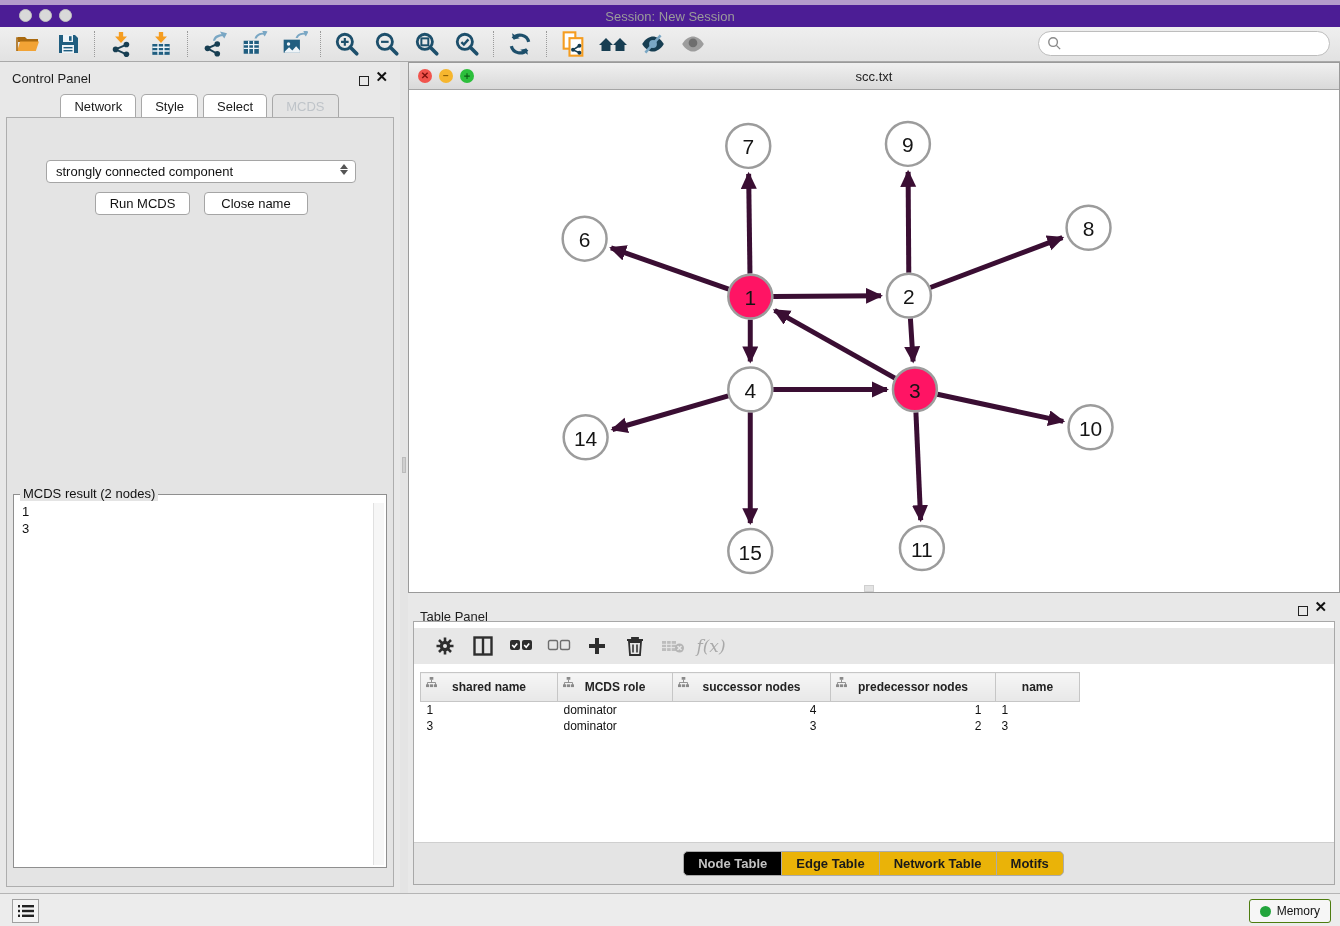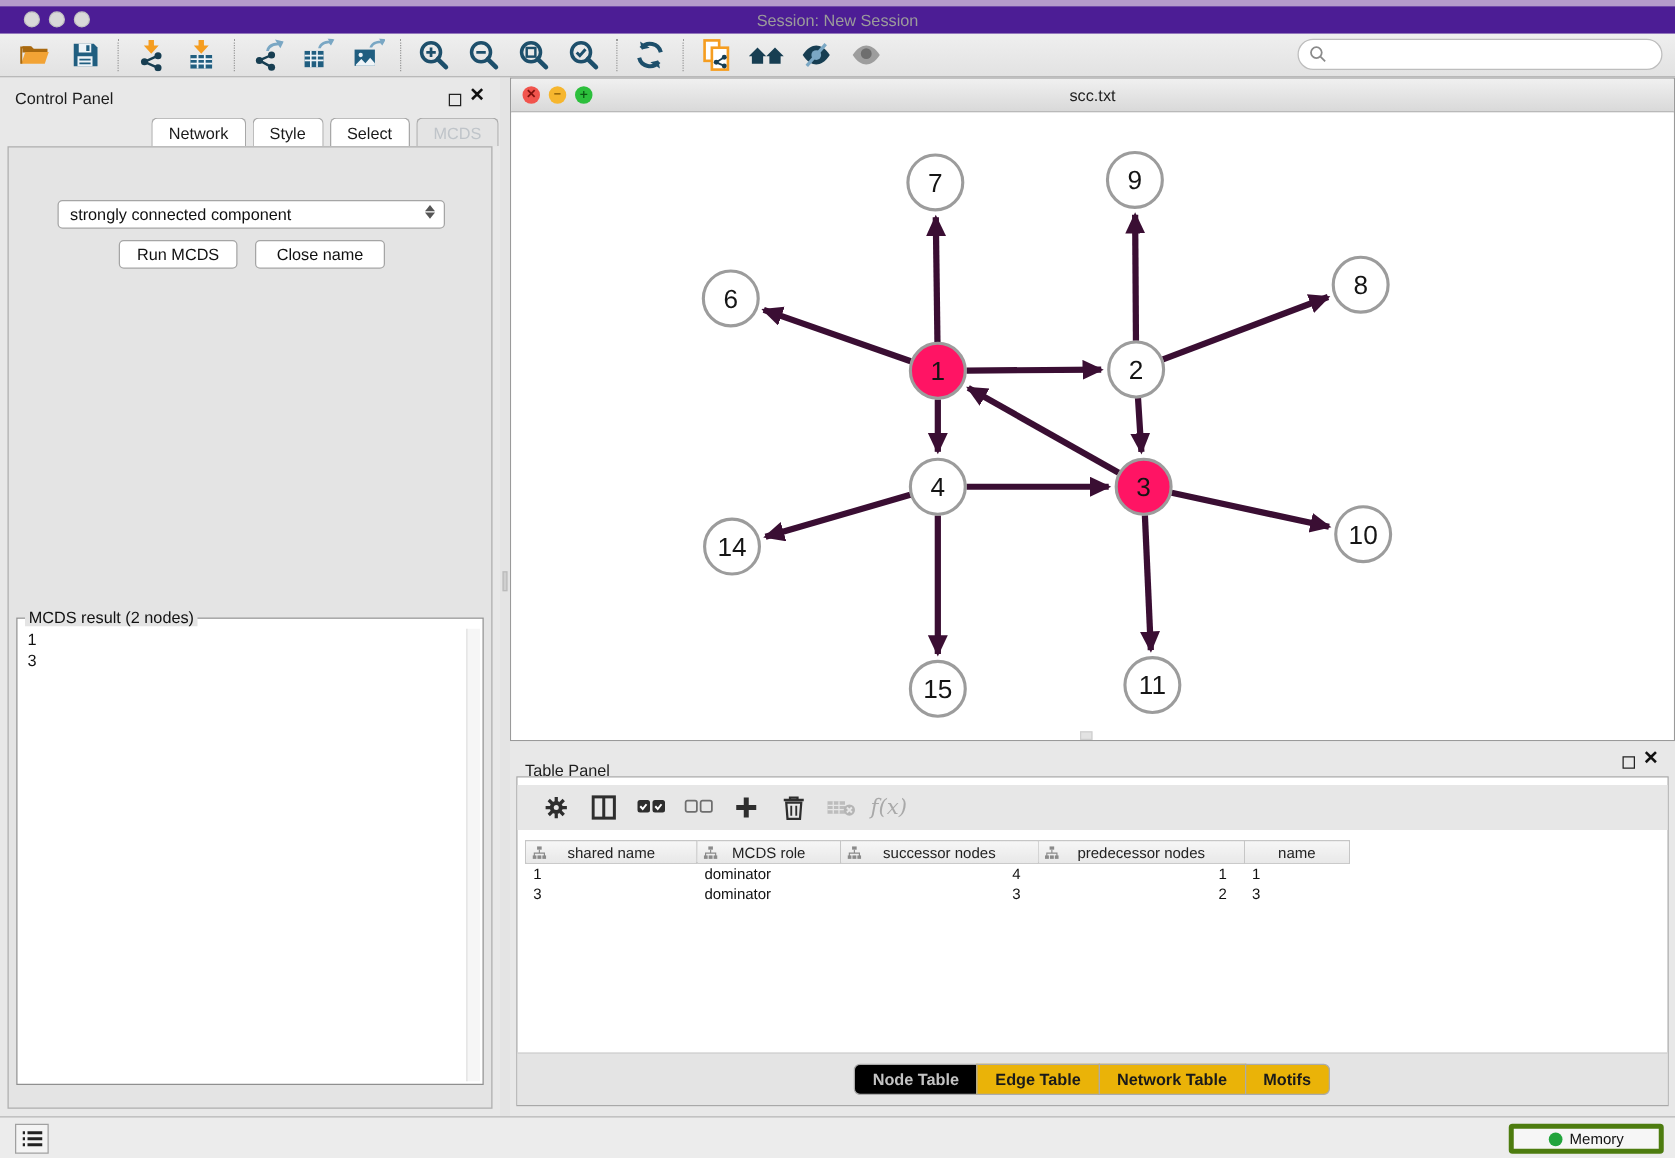--- a/index.html
+++ b/index.html
@@ -18,21 +18,21 @@
   .tb-btn { width:40px; height:30px; display:flex; align-items:center; justify-content:center; }
   .tb-sep { width:1px; height:26px; border-left:1px dotted #9a9a9a; margin:0 6px; }
   #search-wrap { position:absolute; right:10px; top:4px; width:292px; height:25px; background:#fff; border:1px solid #bdbdbd; border-radius:13px; display:flex; align-items:center; padding-left:8px; }
 
   
   #control-panel { left:0; top:62px; width:400px; height:831px; background:#e8e8e8; }
   #cp-header { left:0; top:0; width:100%; height:32px; }
   #cp-title { left:12px; top:9px; font-size:13px; color:#1d1d1d; }
   .float-icon { width:10px; height:10px; border:1.6px solid #222; display:inline-block; }
   .close-icon { font-size:15px; font-weight:bold; color:#111; line-height:10px; }
-  #cp-tabs { left:0; top:32px; width:100%; display:flex; justify-content:flex-end; gap:4px; }
+  #cp-tabs { left:0; top:32px; width:100%; display:flex; justify-content:center; gap:4px; }
   .tab { font-size:13px; color:#1a1a1a; background:#fff; border:1px solid #a8a8a8; border-bottom:none; padding:4px 13px 3px; border-radius:5px 5px 0 0; margin-right:1px; }
   .tab.active { background:#e4e4e4; color:#bfc4c9; }
   #cp-body { left:6px; top:55px; width:388px; height:770px; background:#e4e4e4; border:1px solid #aeaeae; }
   #opt-label { width:100%; text-align:center; top:18px; font-size:13px; color:#1a1a1a; }
   #criterion-select { left:39px; top:42px; width:310px; height:23px; background:#fff; border:1px solid #a5a5a5; border-radius:4px; font-size:13px; color:#111; display:flex; align-items:center; padding-left:9px; }
   .stepper { position:absolute; right:7px; top:3px; display:flex; flex-direction:column; gap:1px; }
   .stepper i { width:0; height:0; border-left:4px solid transparent; border-right:4px solid transparent; }
   .step-up { border-bottom:5px solid #555; }
   .step-down { border-top:5px solid #555; }
   .cp-btn { position:absolute; top:74px; height:23px; background:#fff; border:1px solid #a5a5a5; border-radius:4px; font-size:13px; color:#111; display:flex; align-items:center; justify-content:center; font-family:"Liberation Sans",sans-serif; }
@@ -57,35 +57,35 @@
 
   
   #table-panel { left:408px; top:593px; width:932px; height:300px; background:#e8e8e8; }
   #tp-title { left:12px; top:16px; font-size:13px; color:#1d1d1d; }
   #tp-body { left:5px; top:28px; width:922px; height:264px; background:#fff; border:1px solid #a8a8a8; }
   #tp-toolbar { left:0; top:6px; width:920px; height:36px; background:#e7e7e7; display:flex; align-items:center; padding-left:12px; gap:0; }
   .tpt-btn { width:38px; height:30px; display:flex; align-items:center; justify-content:center; }
   .fx { font-family:"DejaVu Serif", serif; font-style:italic; font-size:17px; color:#a9a9a9; }
   #tp-table { left:6px; top:50px; }
   table { border-collapse:collapse; }
-  th { background:linear-gradient(#f6f6f6,#e8e8e8); border:1px solid #c6c6c6; font-size:12px; font-weight:normal; color:#222; height:18px; padding:0 4px; position:relative; }
+  th { background:linear-gradient(#f6f6f6,#e8e8e8); border:1px solid #c6c6c6; font-size:12px; font-weight:bold; color:#222; height:29px; padding:0 4px; position:relative; }
   th .hicon { position:absolute; left:5px; top:4px; }
   td { font-size:12px; color:#111; height:16px; padding:0 6px; }
   col.c0 { width:137px; } col.c1 { width:115px; } col.c2 { width:158px; } col.c3 { width:165px; } col.c4 { width:84px; }
   td.r { text-align:right; padding-right:14px; }
   #tp-footer { left:0; bottom:0; width:920px; height:42px; background:#e4e4e4; border-top:1px solid #cfcfcf; display:flex; align-items:center; justify-content:center; }
   .btab { font-size:13px; font-weight:bold; color:#1a1a1a; background:#eab308; border:1px solid #ababab; padding:4px 14px; margin-left:-1px; }
   .btab:first-child { border-radius:5px 0 0 5px; }
   .btab:last-child { border-radius:0 5px 5px 0; }
   .btab.active { background:#000000; color:#c3c3c3; }
 
   
   #statusbar { left:0; top:893px; width:1340px; height:33px; background:#ececec; border-top:1px solid #b5b5b5; }
   #status-left-btn { left:12px; top:5px; width:27px; height:24px; background:#f4f4f4; border:1px solid #a0a0a0; display:flex; align-items:center; justify-content:center; }
-  #memory-btn { right:9px; top:5px; height:24px; background:#f6f6f6; border:4px solid #4d7c0f; border-radius:3px; display:flex; align-items:center; padding:0 28px; gap:6px; font-size:12px; color:#111; }
+  #memory-btn { right:9px; top:5px; height:24px; background:#f6f6f6; border:1px solid #4d7c0f; border-radius:3px; display:flex; align-items:center; padding:0 10px; gap:6px; font-size:12px; color:#111; }
   #memory-dot { width:11px; height:11px; border-radius:50%; background:#22a43c; }
 
   svg { display:block; }
 </style>
 </head>
 <body>
 
 <div id="desktop-strip" class="abs"></div>
 <div id="titlebar" class="abs">
   <span class="traffic tl-gray" style="left:19px"></span>

